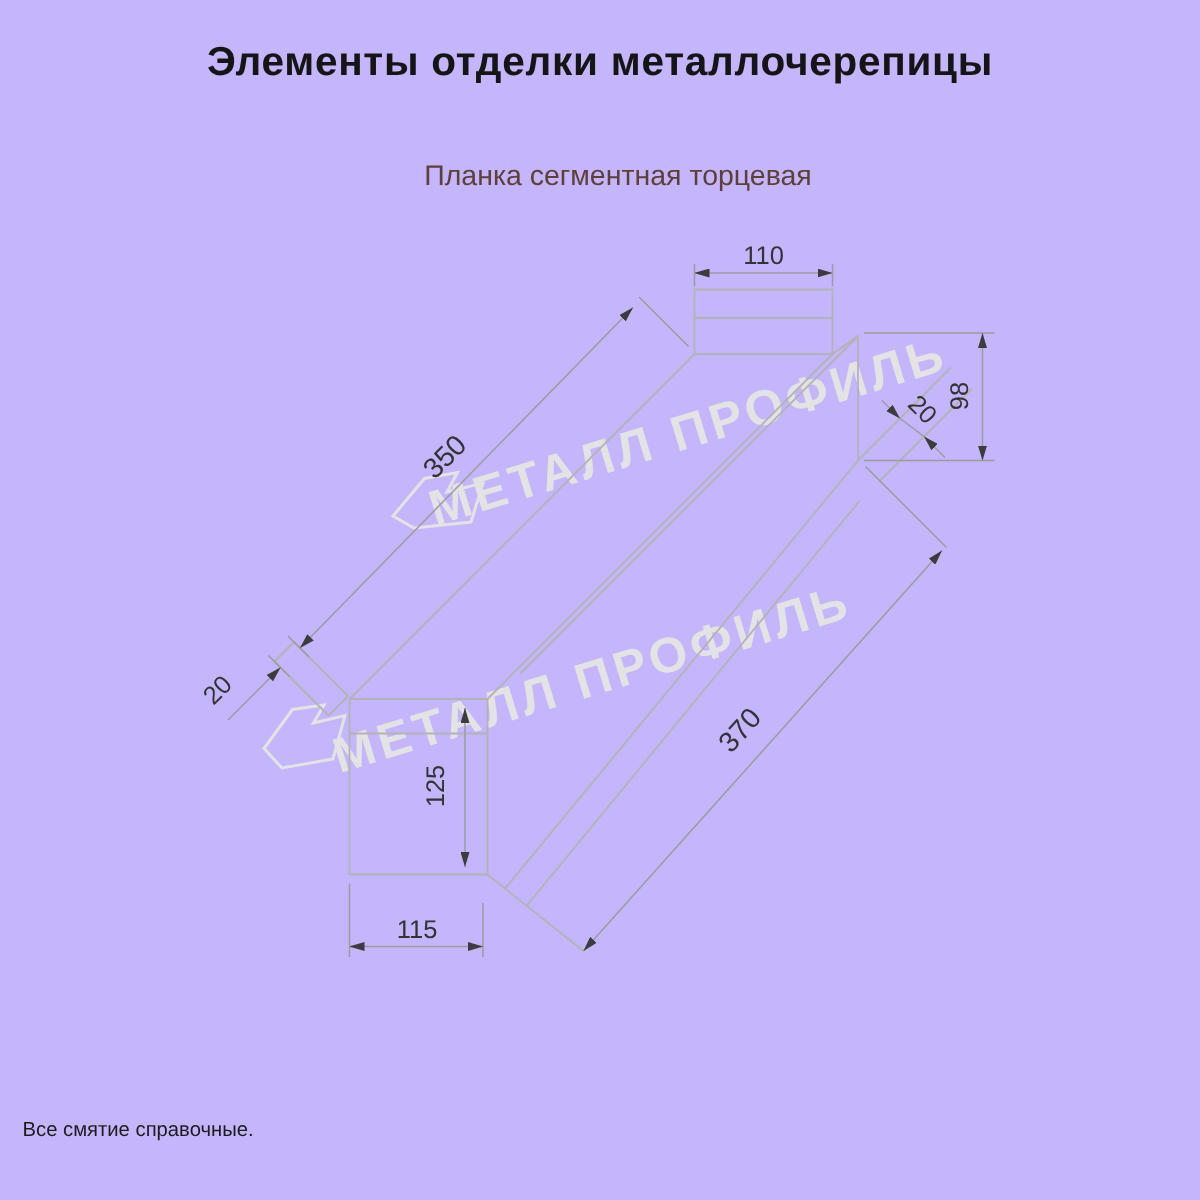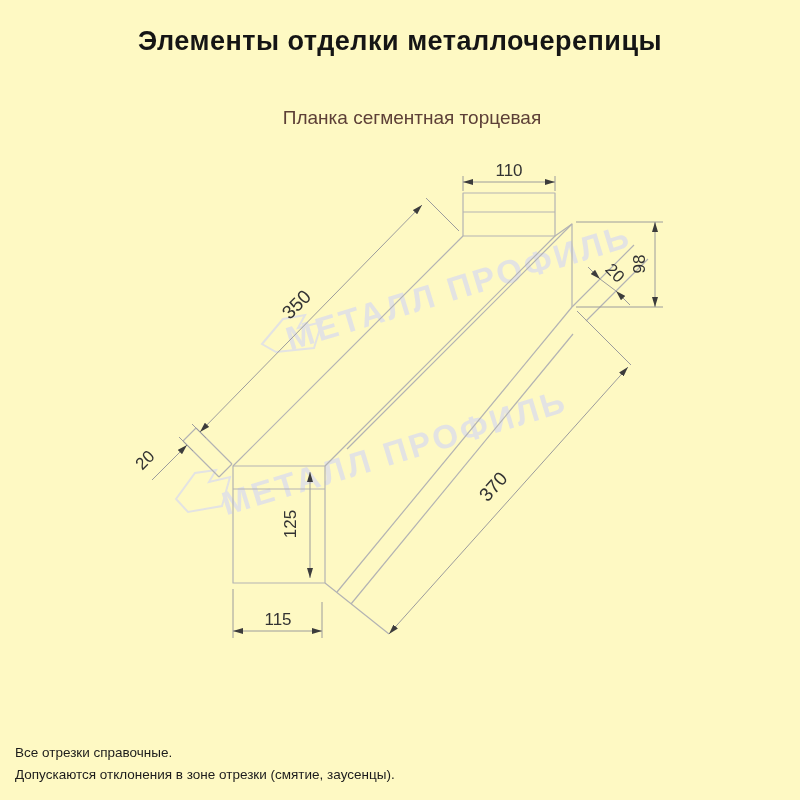--- a/index.html
+++ b/index.html
@@ -1,17 +1,17 @@
 <!DOCTYPE html>
 <html style="--c-title: #151515; --c-subtitle: #5d4037; --c-footer: #1c1c1c; --c-watermark: #e3e3e3; --c-line: #b3b3b3; --c-dim: #9c9c9c; --c-arrow: #3c3c3c; --c-text: #333333;"><head>
 <meta charset="utf-8">
 <style>
   html,body{margin:0;padding:0;background:#ffffff;}
   .page{
-    position:relative;width:800px;height:800px;background:#fef9c3;overflow:hidden;
+    position:relative;width:800px;height:800px;background:#c4b5fd;overflow:hidden;
     font-family:"Liberation Sans", sans-serif;
   }
   .title{
     position:absolute;left:0;top:26px;width:100%;text-align:center;
     font-size:27px;font-weight:bold;color:var(--c-title,#151515);letter-spacing:.5px;
   }
   .subtitle{
     position:absolute;left:12px;top:106px;width:100%;text-align:center;
     font-size:19px;line-height:24px;color:var(--c-subtitle,#5d4037);
   }
@@ -113,17 +113,16 @@
       <text class="dimtext" transform="translate(149,464) rotate(-45)" text-anchor="middle">20</text>
       <text class="dimtext" transform="translate(645,264) rotate(-90)" text-anchor="middle">98</text>
       <text class="dimtext" transform="translate(611,277) rotate(45)" text-anchor="middle">20</text>
       <text class="dimtext" transform="translate(296,524) rotate(-90)" text-anchor="middle">125</text>
       <text class="dimtext" x="278" y="625" text-anchor="middle">115</text>
       <text class="dimtext big" transform="translate(498,491) rotate(-48)" text-anchor="middle">370</text>
     </g>
   </svg>
 
   <div class="footer">
-    <div>Все отрезки справочные.</div>
-    <div>Допускаются отклонения в зоне отрезки (смятие, заусенцы).</div>
+    <div>Все смятие справочные.</div>
   </div>
 
 </div>
 
 </body></html>

